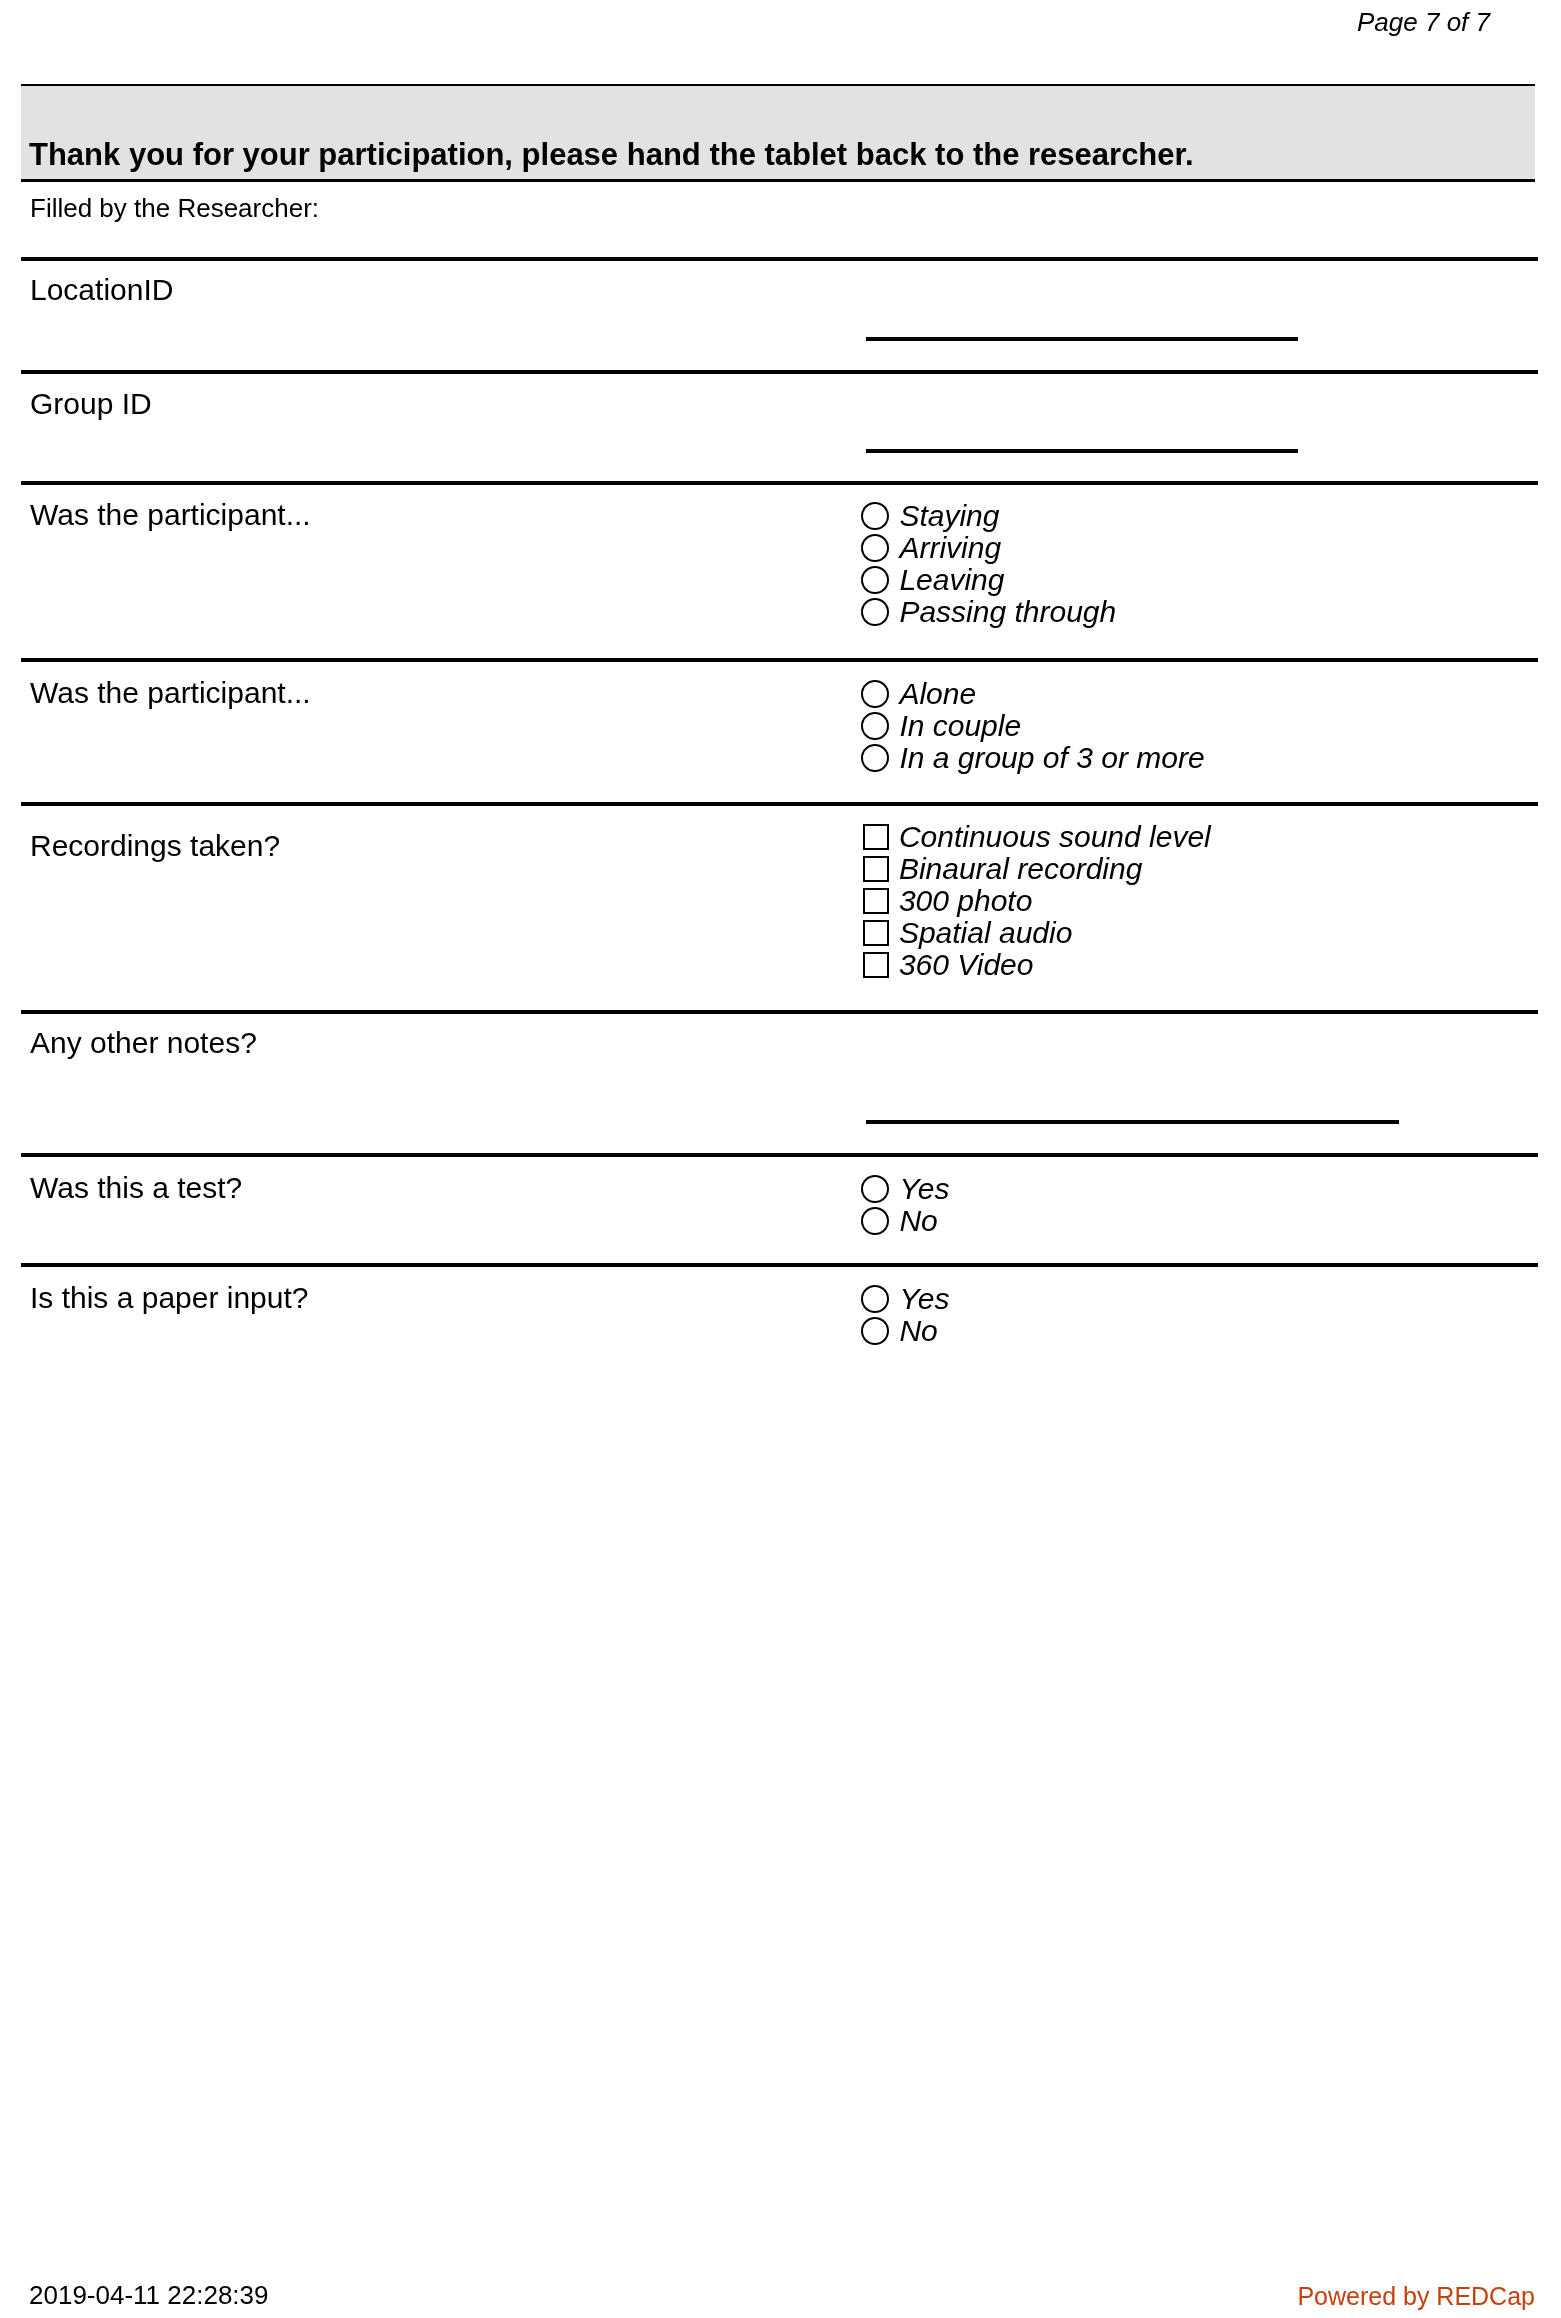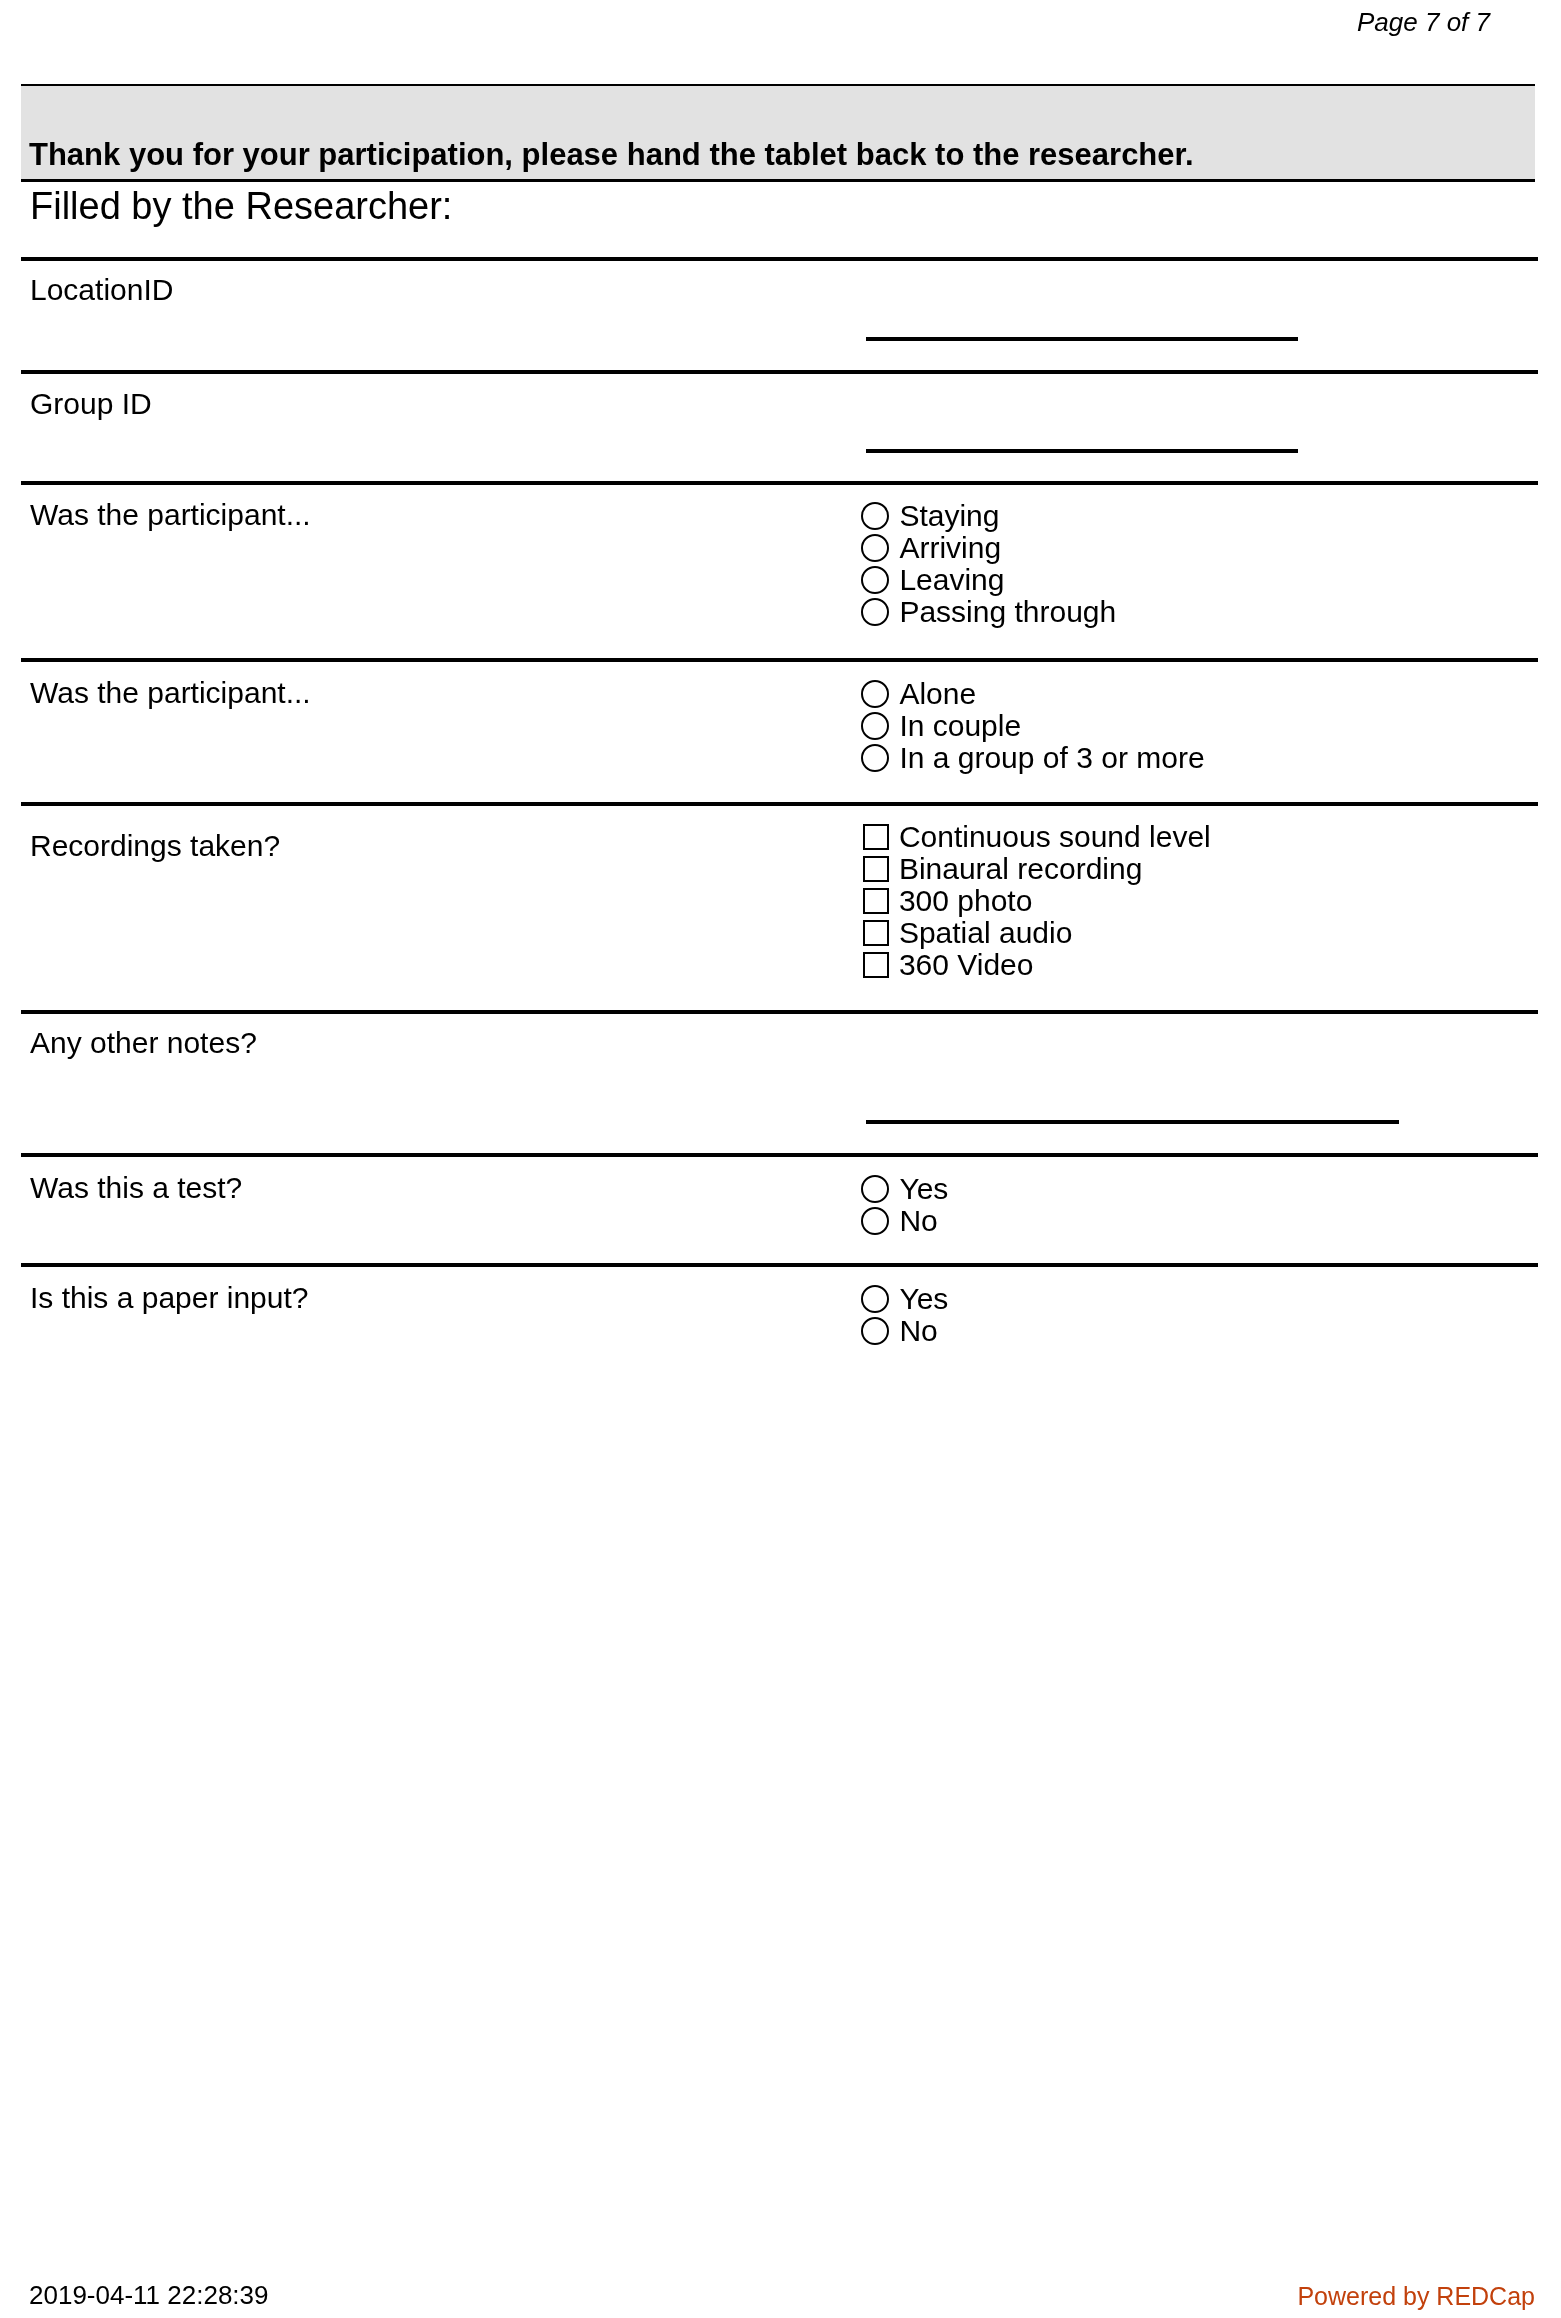--- a/index.html
+++ b/index.html
@@ -8,25 +8,25 @@
     font-family:"Liberation Sans","DejaVu Sans",sans-serif;color:#000;
   }
   .page{position:absolute;left:0;top:0;width:1561px;height:2319px;background:#fff;overflow:hidden;}
   .page-label{position:absolute;top:8px;right:71px;font-size:26px;font-style:italic;line-height:1.1;}
   .banner{
     position:absolute;left:21px;top:84px;width:1514px;height:98px;background:#e2e2e2;
     border-top:2px solid #000;border-bottom:3.5px solid #000;box-sizing:border-box;
     display:flex;align-items:flex-end;padding:0 10px 7px 8px;
     font-weight:bold;font-size:31px;line-height:1.05;
   }
-  .intro{position:absolute;left:30px;top:186px;font-size:38px;line-height:1.1;}
+  .intro{position:absolute;left:30px;top:194px;font-size:26px;line-height:1.1;}
   .divider{position:absolute;left:21px;width:1517px;height:3.5px;background:#000;}
   .field-label{position:absolute;left:30px;font-size:30px;line-height:1.1;white-space:nowrap;}
   .answer-line{position:absolute;height:3.5px;background:#000;}
-  .options{position:absolute;left:861px;display:flex;flex-direction:column;}
+  .options{position:absolute;left:861px;display:flex;flex-direction:column;font-style:italic;}
   .option{display:flex;align-items:center;height:32px;}
   .radio{width:28px;height:28px;border:2px solid #000;border-radius:50%;box-sizing:border-box;flex:none;background:#fff;}
   .checkbox{width:26px;height:26px;border:2px solid #000;box-sizing:border-box;flex:none;background:#fff;margin-left:1.5px;}
   .option-label{margin-left:10.4px;font-size:30px;line-height:1;white-space:nowrap;}
   .footer-left{position:absolute;left:29px;top:2281px;font-size:26px;line-height:1.1;}
   .footer-right{position:absolute;right:26px;top:2283px;font-size:25px;line-height:1.1;color:#c2410c;}
 </style>
 </head>
 <body>
 

